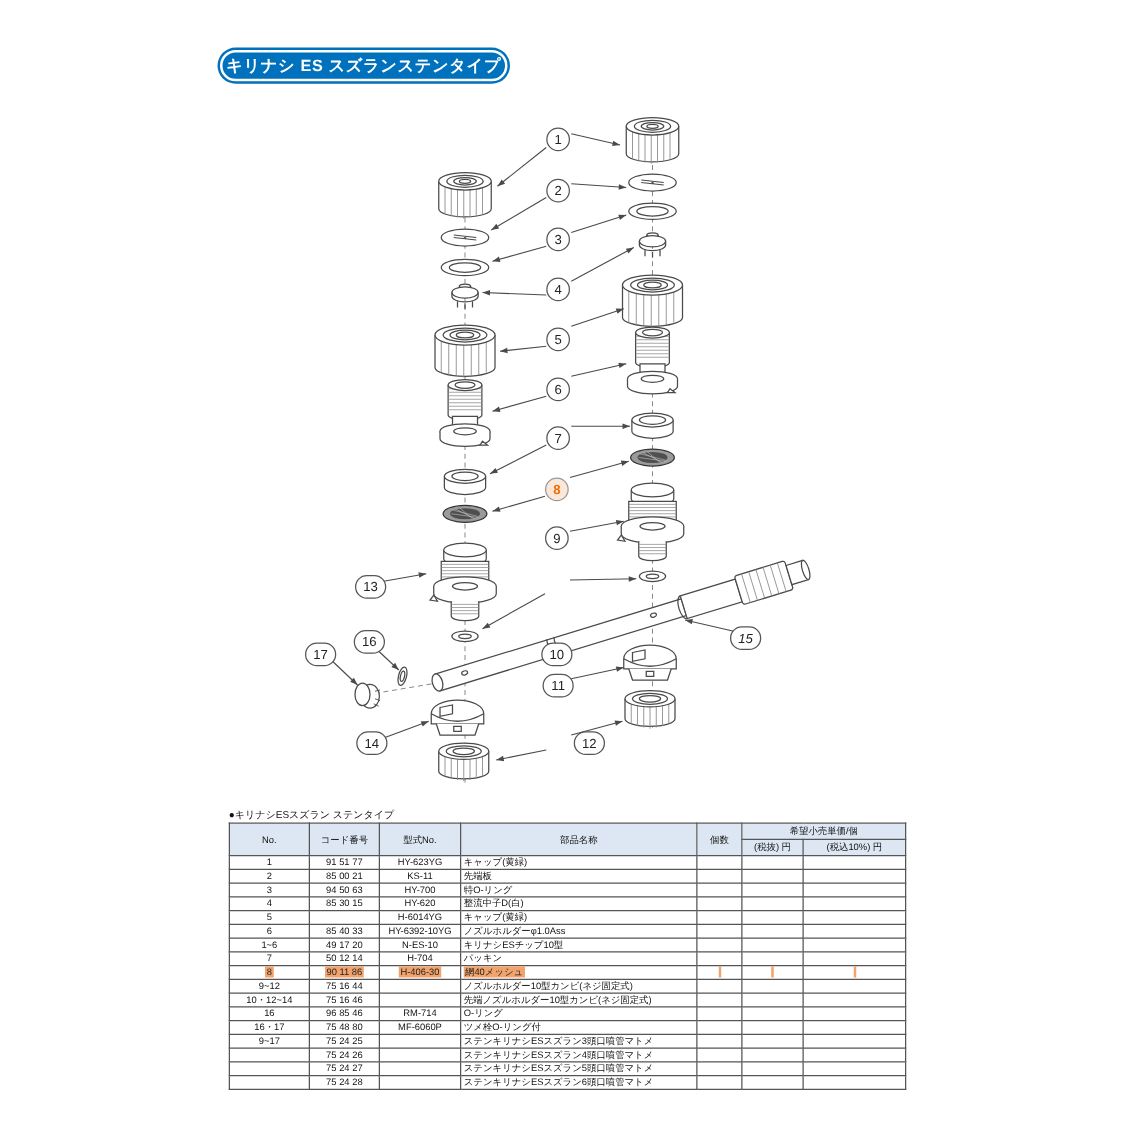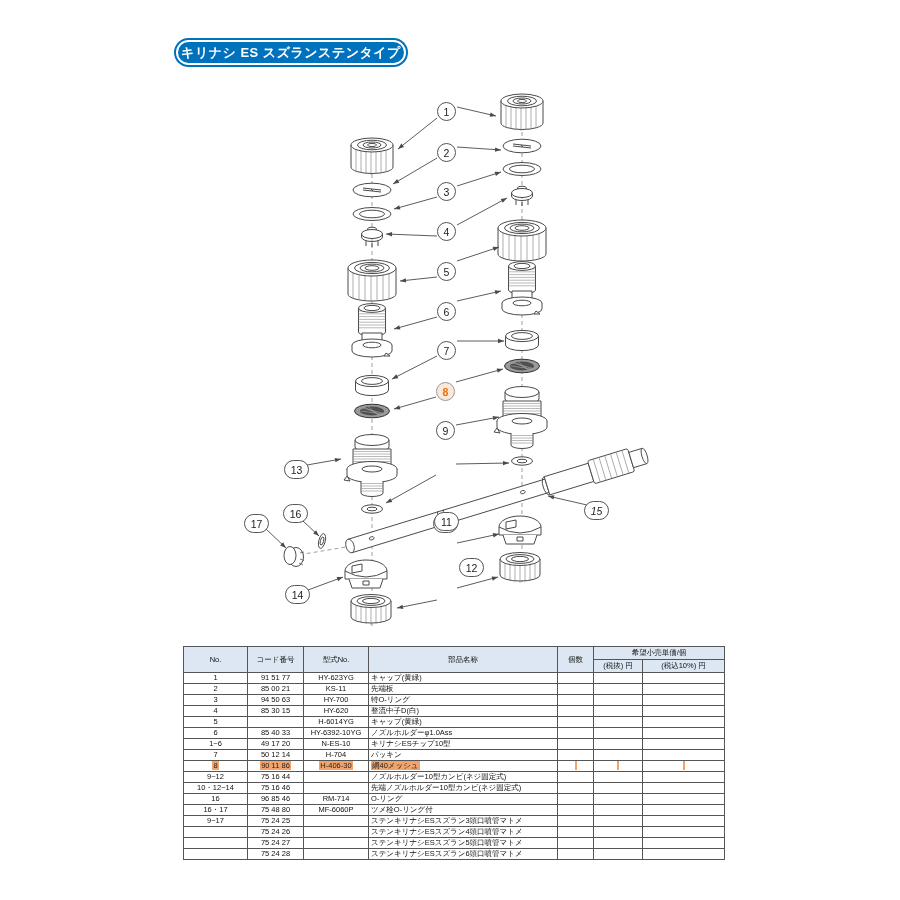--- a/index.html
+++ b/index.html
@@ -294,31 +294,32 @@
         <div class="callout" style="left: 447px; top: 112px;">1</div>
         <div class="callout" style="left: 447px; top: 153px;">2</div>
         <div class="callout" style="left: 447px; top: 192px;">3</div>
         <div class="callout" style="left: 447px; top: 232px;">4</div>
         <div class="callout" style="left: 447px; top: 272px;">5</div>
         <div class="callout" style="left: 447px; top: 312px;">6</div>
         <div class="callout" style="left: 447px; top: 351px;">7</div>
         <div class="callout hl" style="left: 446px; top: 392px;">8</div>
         <div class="callout" style="left: 446px; top: 431px;">9</div>
         <div class="callout wide" style="left: 446px; top: 470px; margin-top: 44px;">10</div>
-        <div class="callout wide" style="left: 447px; top: 522px;">11</div>
-        <div class="callout wide" style="left: 447px; top: 568px; margin-left: 12px;">12</div>
+        <div class="callout wide" style="left: 447px; top: 549px;">11</div>
+        <div class="callout wide" style="left: 447px; top: 595px; margin-left: 12px;">12</div>
         <div class="callout wide" style="left: 297px; top: 470px;">13</div>
         <div class="callout wide" style="left: 298px; top: 595px;">14</div>
         <div class="callout wide" style="left: 597px; top: 511px; font-style: italic;">15</div>
         <div class="callout wide" style="left: 296px; top: 514px;">16</div>
         <div class="callout wide" style="left: 257px; top: 524px;">17</div>
       </div>
   </div>
 
   <div class="tablewrap">
+    <div class="caption">●キリナシESスズラン ステンタイプ</div>
     <table class="parts">
       <colgroup>
         <col style="width:64px">
           <col style="width:56px">
           <col style="width:65px">
         <col style="width:189px">
           <col style="width:36px">
           <col style="width:49px">
           <col style="width:82px">
       </colgroup>

